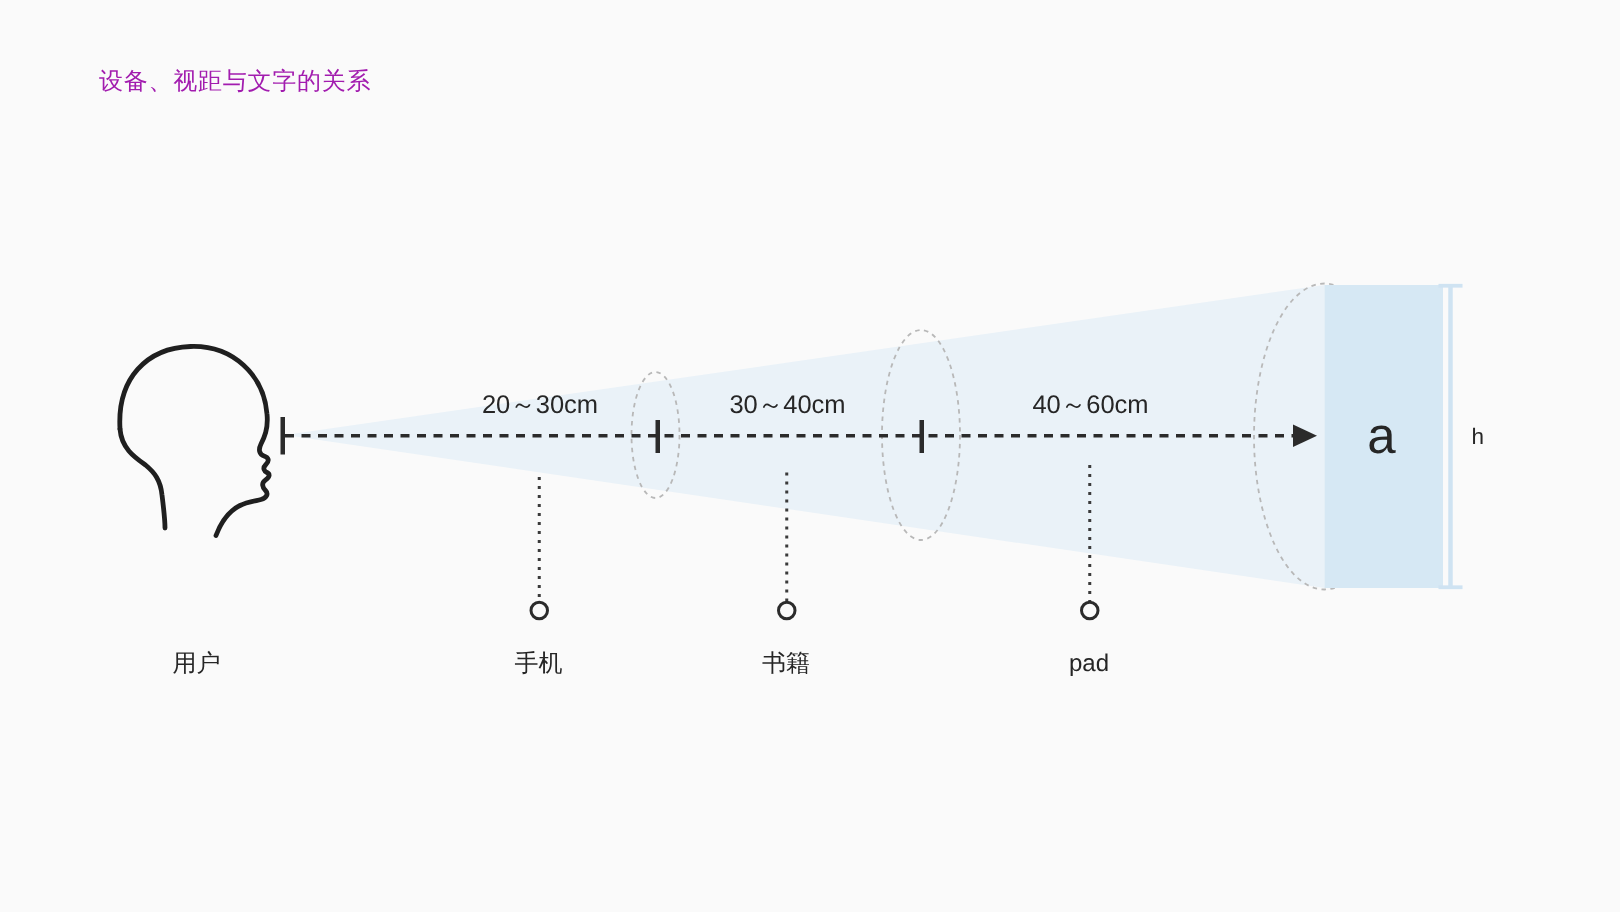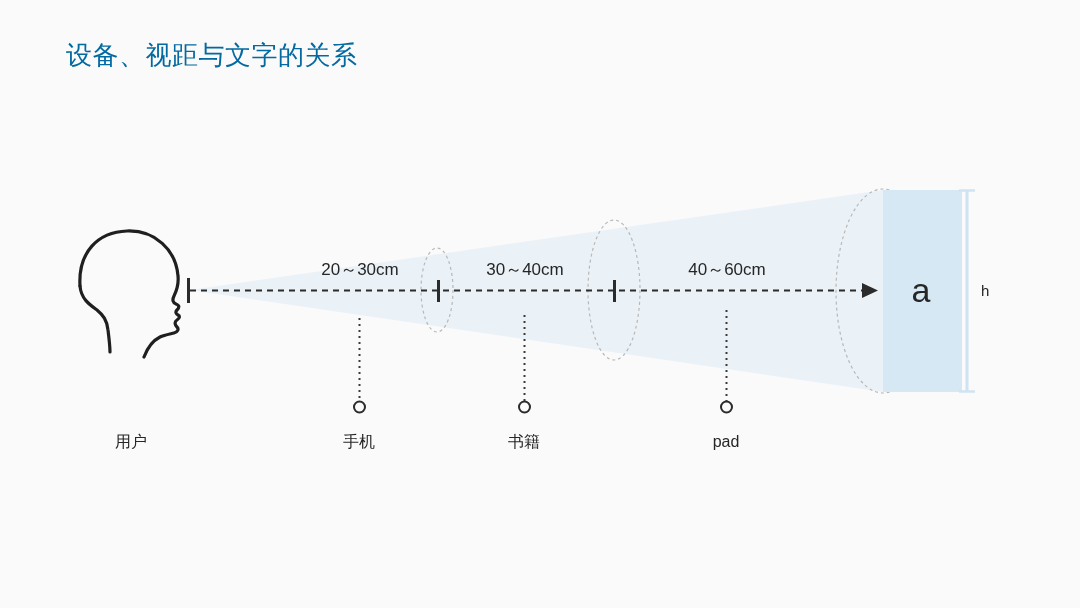--- a/index.html
+++ b/index.html
@@ -16,23 +16,23 @@
   }
   #page {
     position: relative;
     width: 1080px;
     height: 608px;
   }
   #title {
     position: absolute;
     left: 66px;
     top: 40px;
-    font-size: 26px;
+    font-size: 16px;
     line-height: 30px;
-    color: #0369a1;
+    color: #a21caf;
     letter-spacing: 0.5px;
     white-space: nowrap;
   }
   #diagram {
     position: absolute;
     left: 0;
     top: 0;
     width: 1080px;
     height: 608px;
   }

